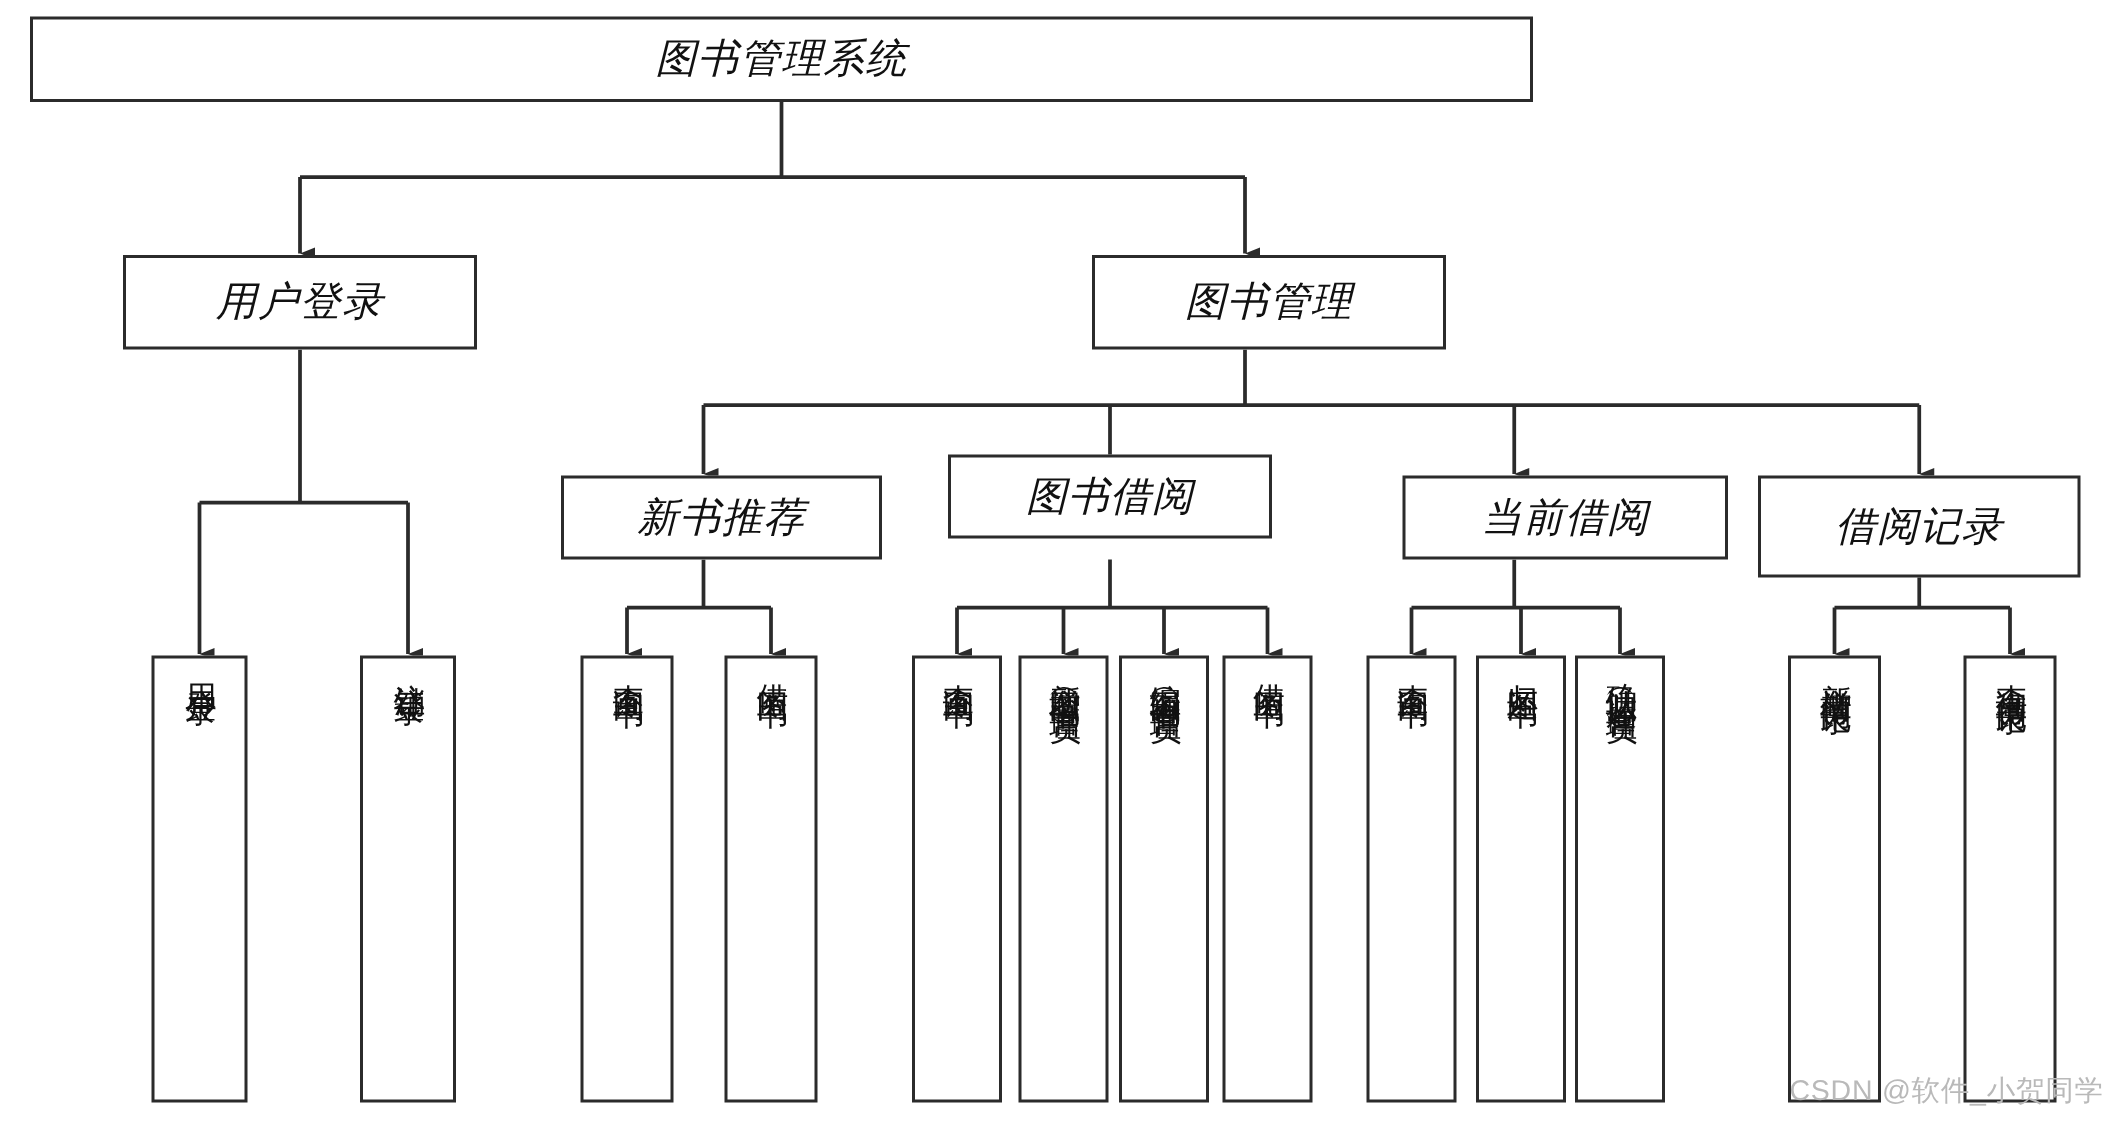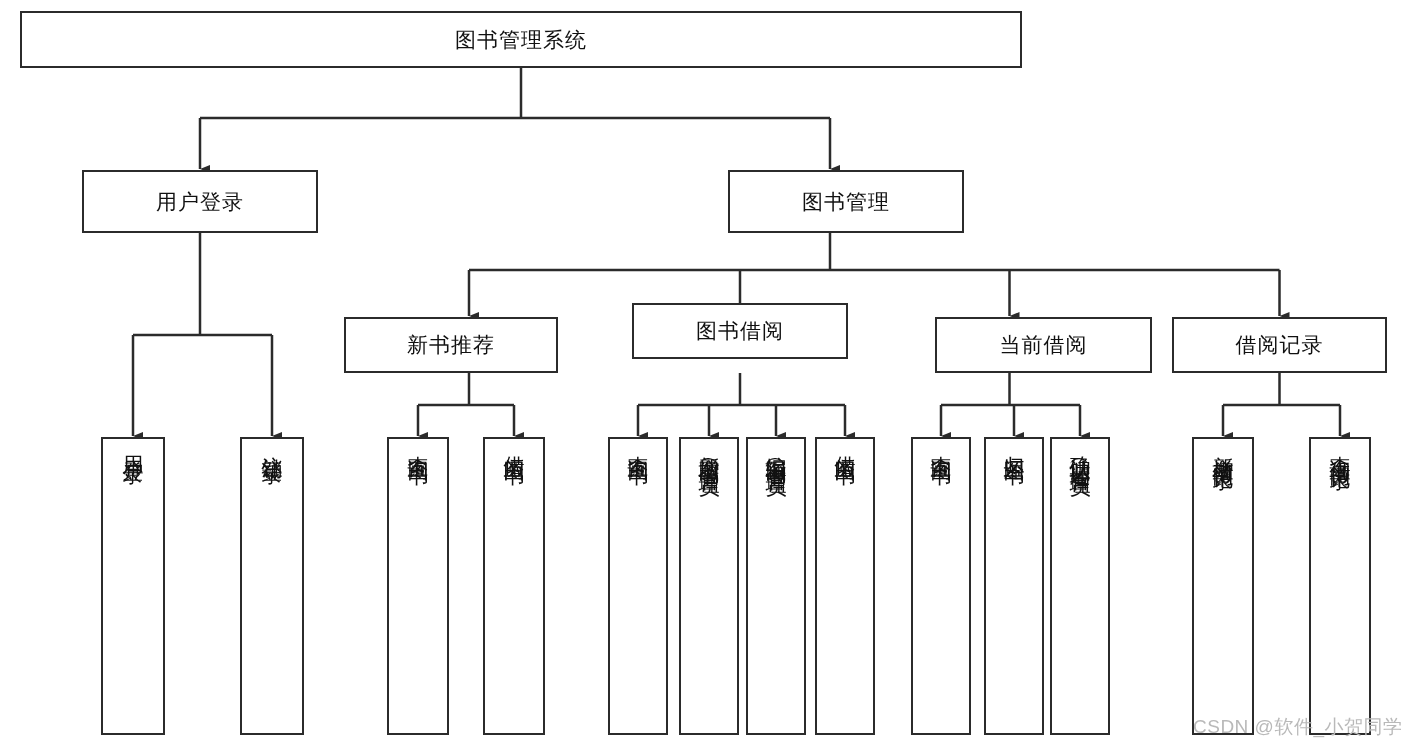--- a/index.html
+++ b/index.html
@@ -32,23 +32,24 @@
     box-sizing: border-box;
     background: #ffffff;
     border: 2px solid #2b2b2b;
     display: flex;
     align-items: center;
     justify-content: center;
     color: #111111;
     overflow: hidden;
   }
   .node.horizontal {
-    font-size: 21px;
+    font-size: 27px;
     letter-spacing: 1px;
     line-height: 1.2;
+    font-style: italic;
   }
   .node.vertical {
     font-size: 21px;
     align-items: flex-start;
     justify-content: center;
     padding-top: 0;
   }
   .node.vertical .vtext {
     writing-mode: vertical-rl;
     text-orientation: upright;
@@ -119,30 +120,30 @@
   <div id="node-layer">
       <div class="node horizontal" style="left: 20px; top: 11px; width: 1002px; height: 57px;">
         <span class="label">图书管理系统</span>
       </div>
       <div class="node horizontal" style="left: 82px; top: 170px; width: 236px; height: 63px;">
         <span class="label">用户登录</span>
       </div>
       <div class="node horizontal" style="left: 728px; top: 170px; width: 236px; height: 63px;">
         <span class="label">图书管理</span>
       </div>
-      <div class="node horizontal" style="left: 344px; top: 317px; width: 214px; height: 56px;">
+      <div class="node horizontal" style="left: 374px; top: 317px; width: 214px; height: 56px;">
         <span class="label">新书推荐</span>
       </div>
       <div class="node horizontal" style="left: 632px; top: 303px; width: 216px; height: 56px;">
         <span class="label">图书借阅</span>
       </div>
       <div class="node horizontal" style="left: 935px; top: 317px; width: 217px; height: 56px;">
         <span class="label">当前借阅</span>
       </div>
-      <div class="node horizontal" style="left: 1172px; top: 317px; width: 215px; height: 56px;">
+      <div class="node horizontal" style="left: 1172px; top: 317px; width: 215px; height: 68px;">
         <span class="label">借阅记录</span>
       </div>
       <div class="node vertical" style="left: 101px; top: 437px; width: 64px; height: 298px;">
         <span class="vtext">用户登录</span>
       </div>
       <div class="node vertical" style="left: 240px; top: 437px; width: 64px; height: 298px;">
         <span class="vtext">注销登录</span>
       </div>
       <div class="node vertical" style="left: 387px; top: 437px; width: 62px; height: 298px;">
         <span class="vtext">查询图书</span>

